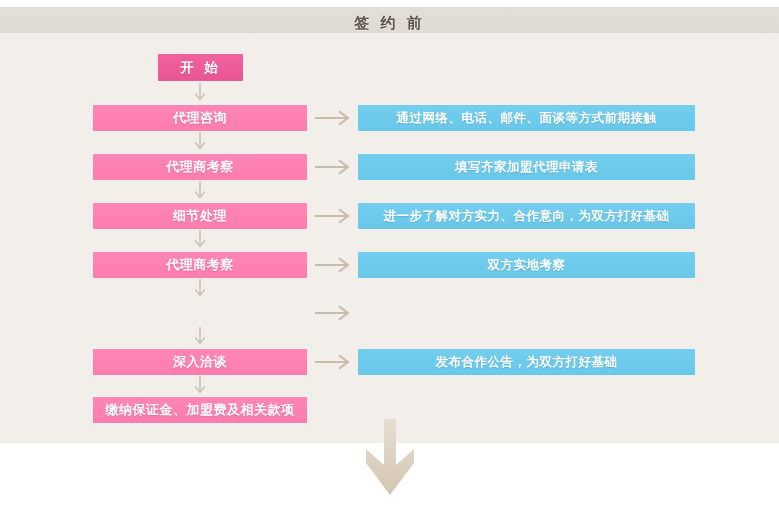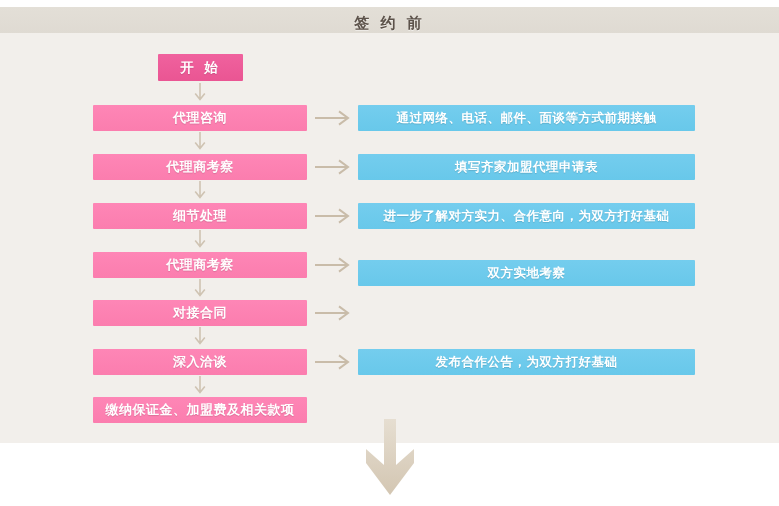--- a/index.html
+++ b/index.html
@@ -164,21 +164,20 @@
       <path d="M7 1 L7 16 M2.2 11.6 L7 17.4 L11.8 11.6" fill="none" stroke="currentColor" stroke-width="1.6"></path>
     </svg>
   </div>
   <div class="node step" style="top:252px">代理商考察</div>
 
   <div class="v-arrow" style="top:278px">
     <svg width="14" height="22" viewBox="0 0 14 22" aria-hidden="true">
       <path d="M7 1 L7 16 M2.2 11.6 L7 17.4 L11.8 11.6" fill="none" stroke="currentColor" stroke-width="1.6"></path>
     </svg>
   </div>
-  <div class="node step" style="top:300px">对接合同</div>
 
   <div class="v-arrow" style="top:326px">
     <svg width="14" height="22" viewBox="0 0 14 22" aria-hidden="true">
       <path d="M7 1 L7 16 M2.2 11.6 L7 17.4 L11.8 11.6" fill="none" stroke="currentColor" stroke-width="1.6"></path>
     </svg>
   </div>
   <div class="node step" style="top:349px">深入洽谈</div>
 
   <div class="v-arrow" style="top:375px">
     <svg width="14" height="22" viewBox="0 0 14 22" aria-hidden="true">
@@ -214,21 +213,21 @@
   </div>
   <div class="h-arrow" style="top:353px">
     <svg width="38" height="18" viewBox="0 0 38 18" aria-hidden="true">
       <path d="M1 9 L33 9 M25 2.4 L34 9 L25 15.6" fill="none" stroke="currentColor" stroke-width="2"></path>
     </svg>
   </div>
 
   <div class="node detail" style="top:154px">填写齐家加盟代理申请表</div>
   <div class="node detail" style="top:105px">通过网络、电话、邮件、面谈等方式前期接触</div>
   <div class="node detail" style="top:203px">进一步了解对方实力、合作意向，为双方打好基础</div>
-  <div class="node detail" style="top:260px">双方实地考察</div>
+  <div class="node detail" style="top:252px">双方实地考察</div>
   <div class="node detail" style="top:349px">发布合作公告，为双方打好基础</div>
 
   <div class="big-arrow">
     <svg width="56" height="84" viewBox="0 0 56 84" aria-hidden="true">
       <defs>
         <linearGradient id="bigArrowGrad" x1="0" y1="0" x2="0" y2="1">
           <stop offset="0%" stop-color="#e6ded1"></stop>
           <stop offset="100%" stop-color="#d3c6b2"></stop>
         </linearGradient>
       </defs>

